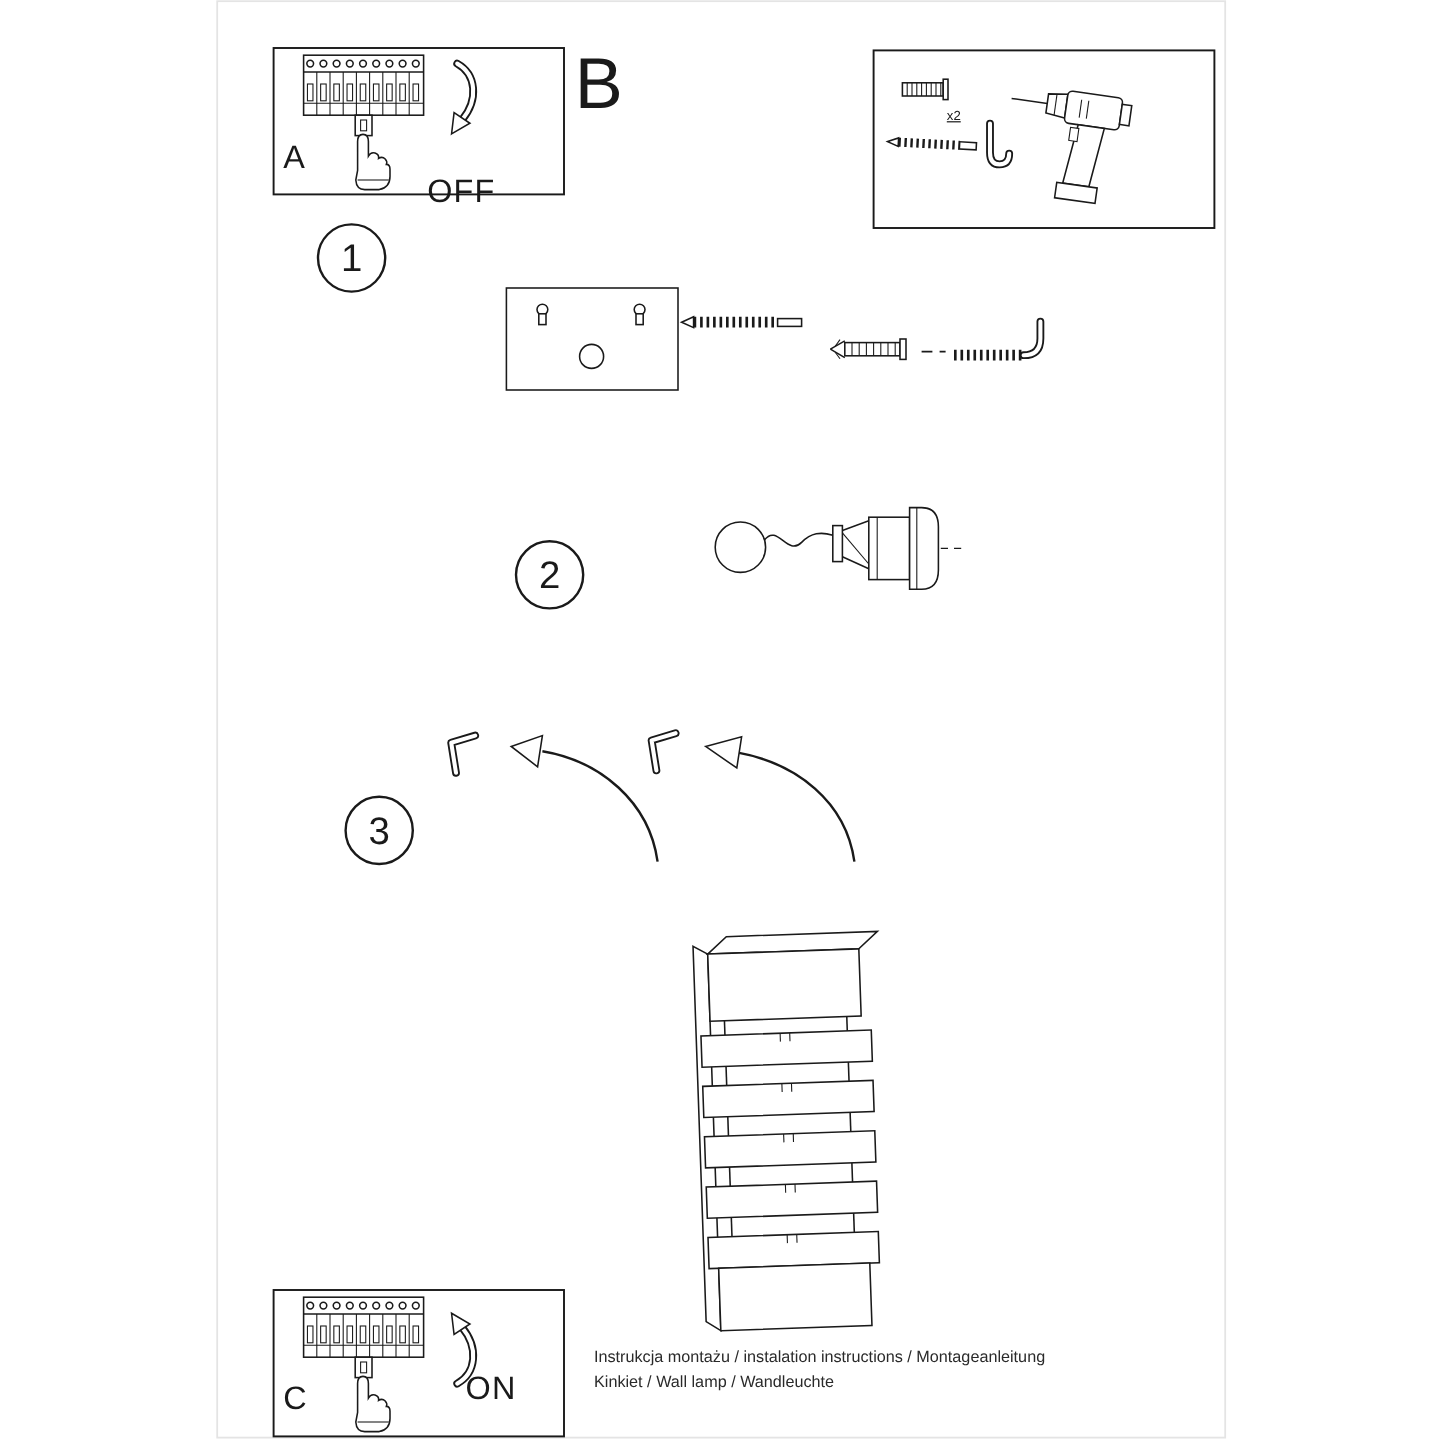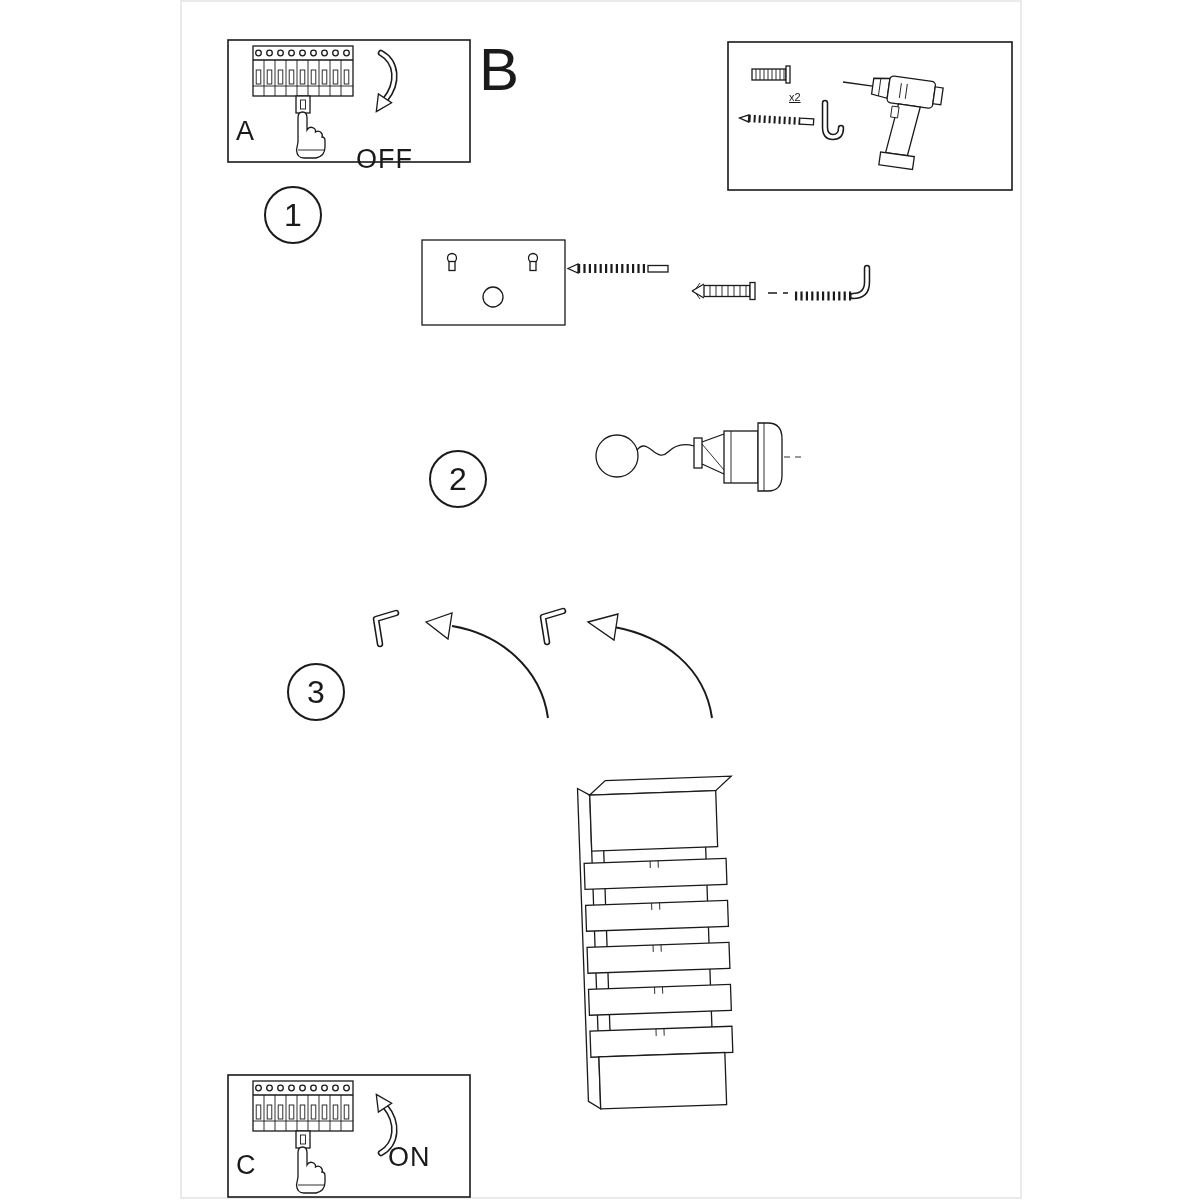--- a/index.html
+++ b/index.html
@@ -246,14 +246,18 @@
 
   <div class="label x2" style="left:789px; top:92px;">x2</div>
 
   <div class="step-circle" style="left:264px; top:186px;">1</div>
   <div class="step-circle" style="left:429px; top:450px;">2</div>
   <div class="step-circle" style="left:287px; top:663px;">3</div>
 
   <div class="label letter" style="left:236px; top:1152px;">C</div>
   <div class="label state" style="left:388px; top:1144px;">ON</div>
 
+  <div class="footer">
+    <div>Instrukcja montażu / instalation instructions / Montageanleitung</div>
+    <div>Kinkiet / Wall lamp / Wandleuchte</div>
+  </div>
 
 </div>
 
 </body></html>

